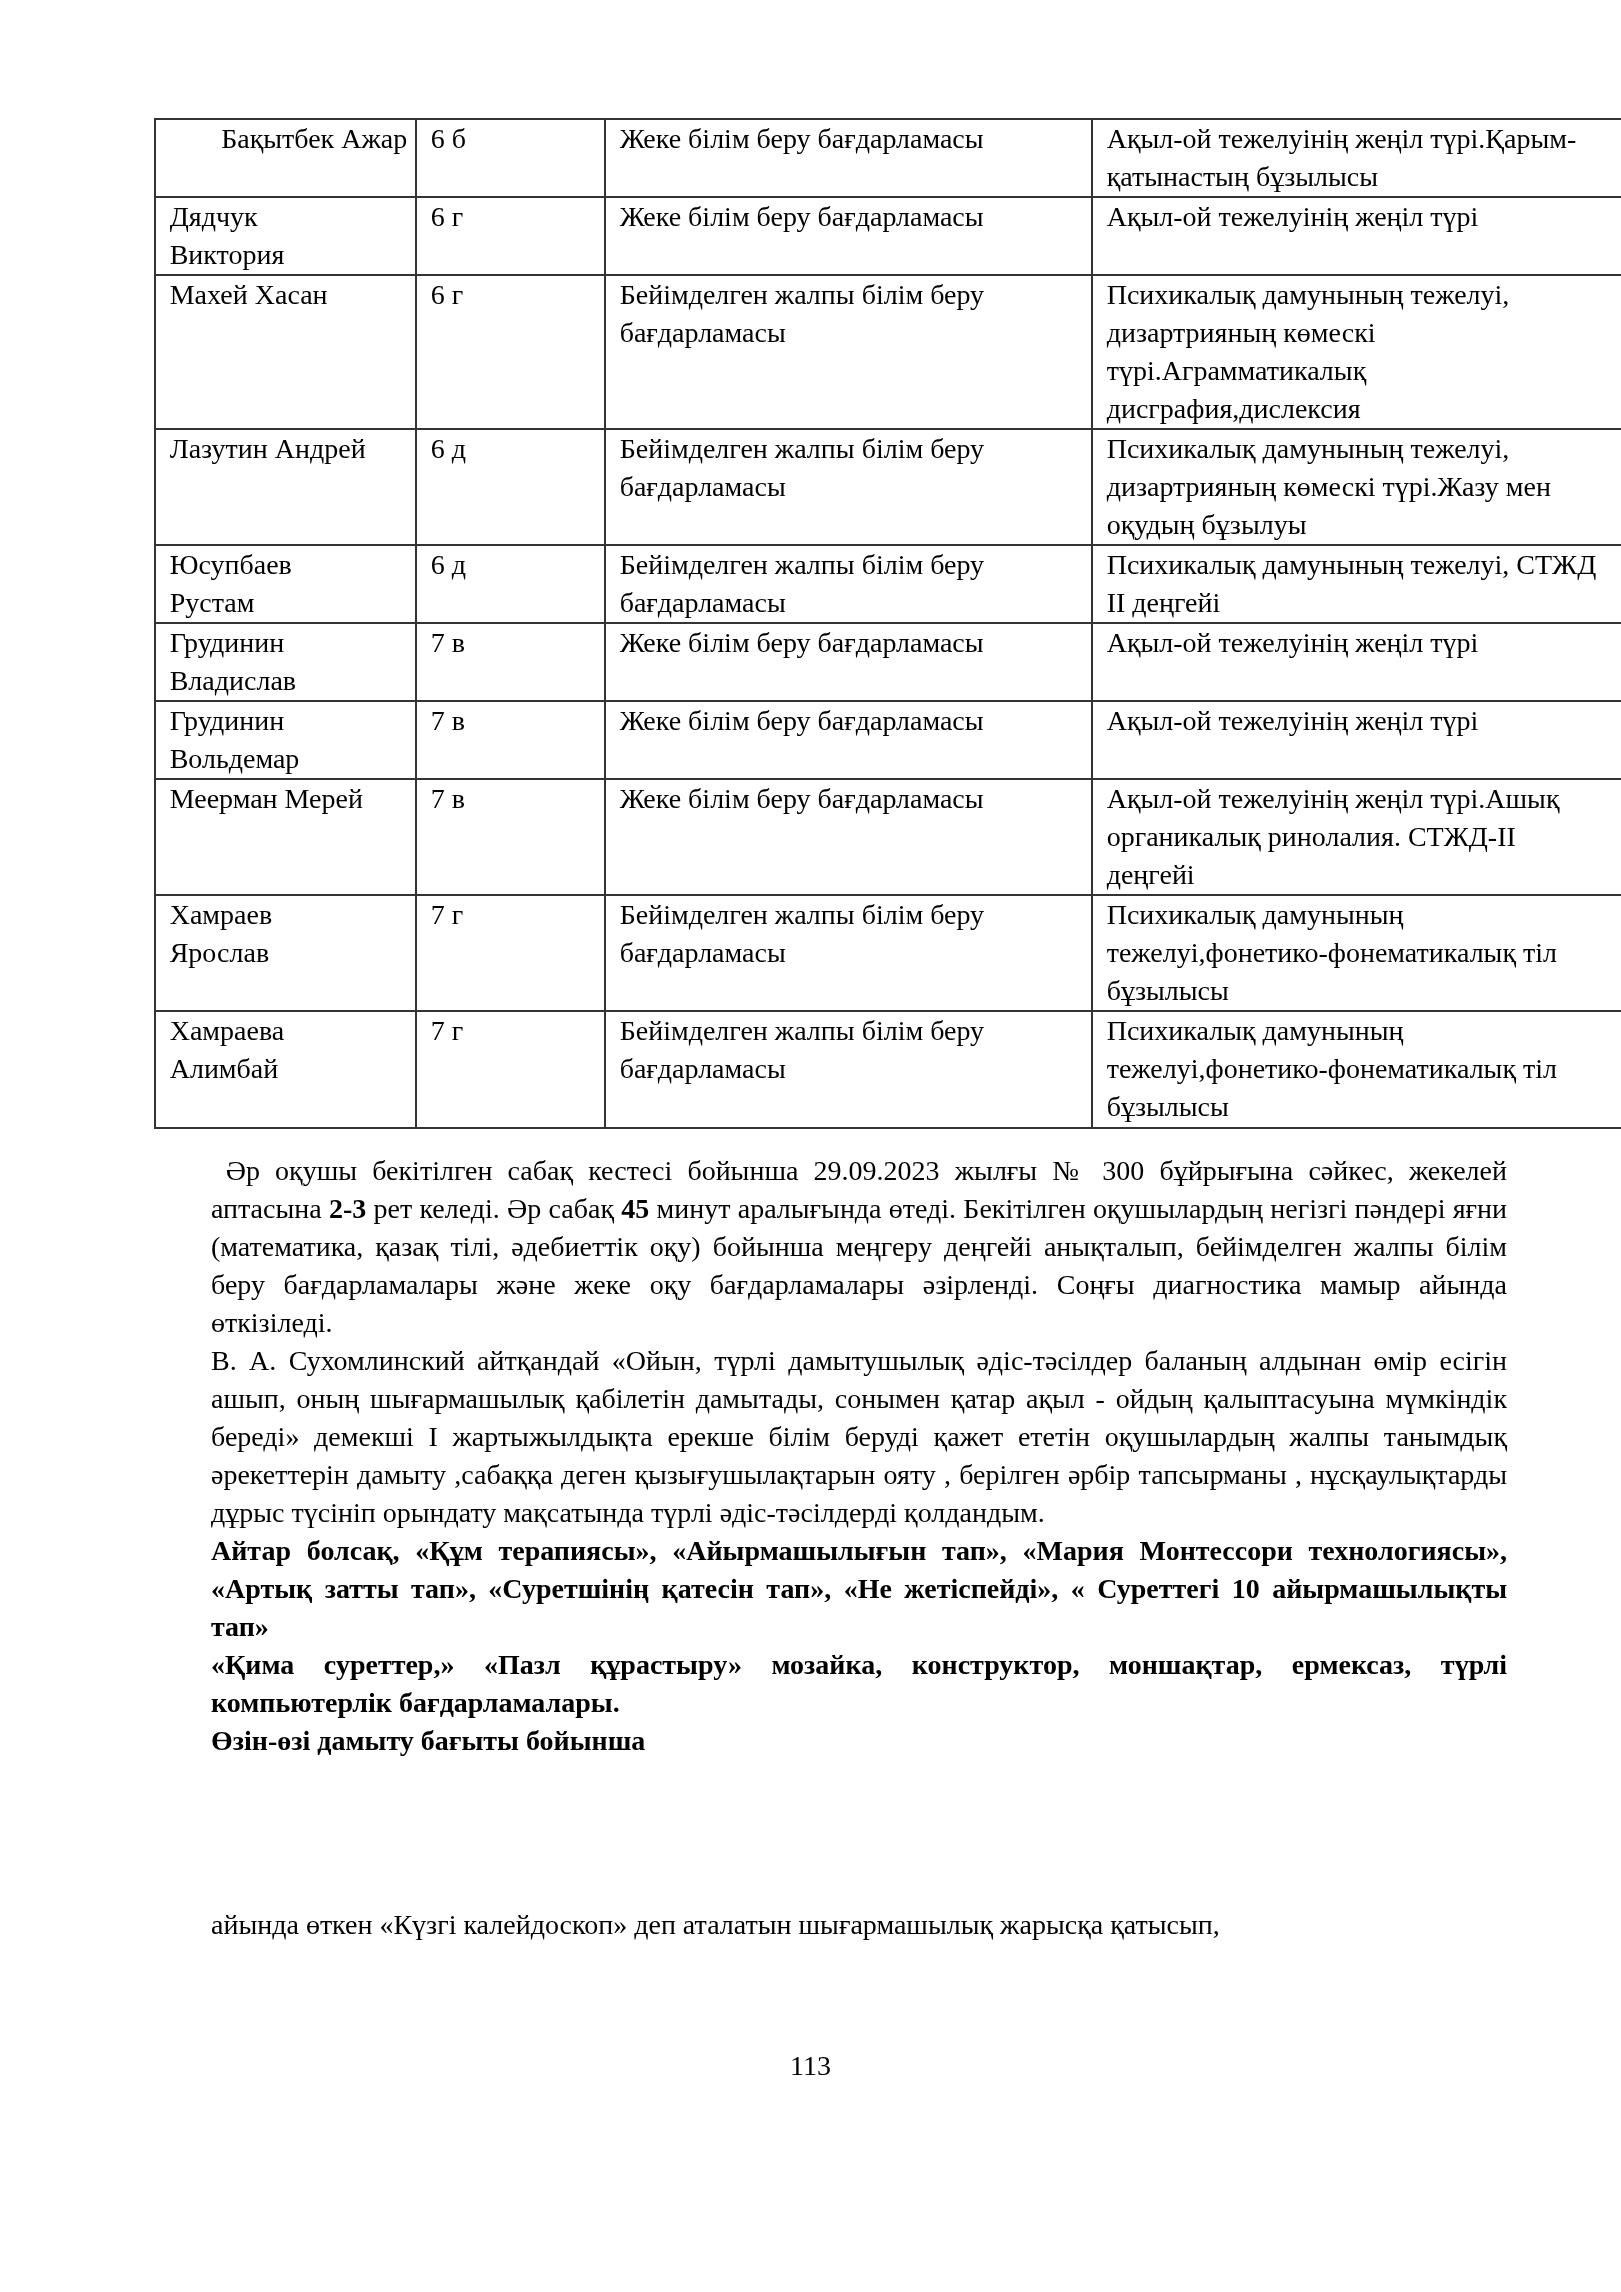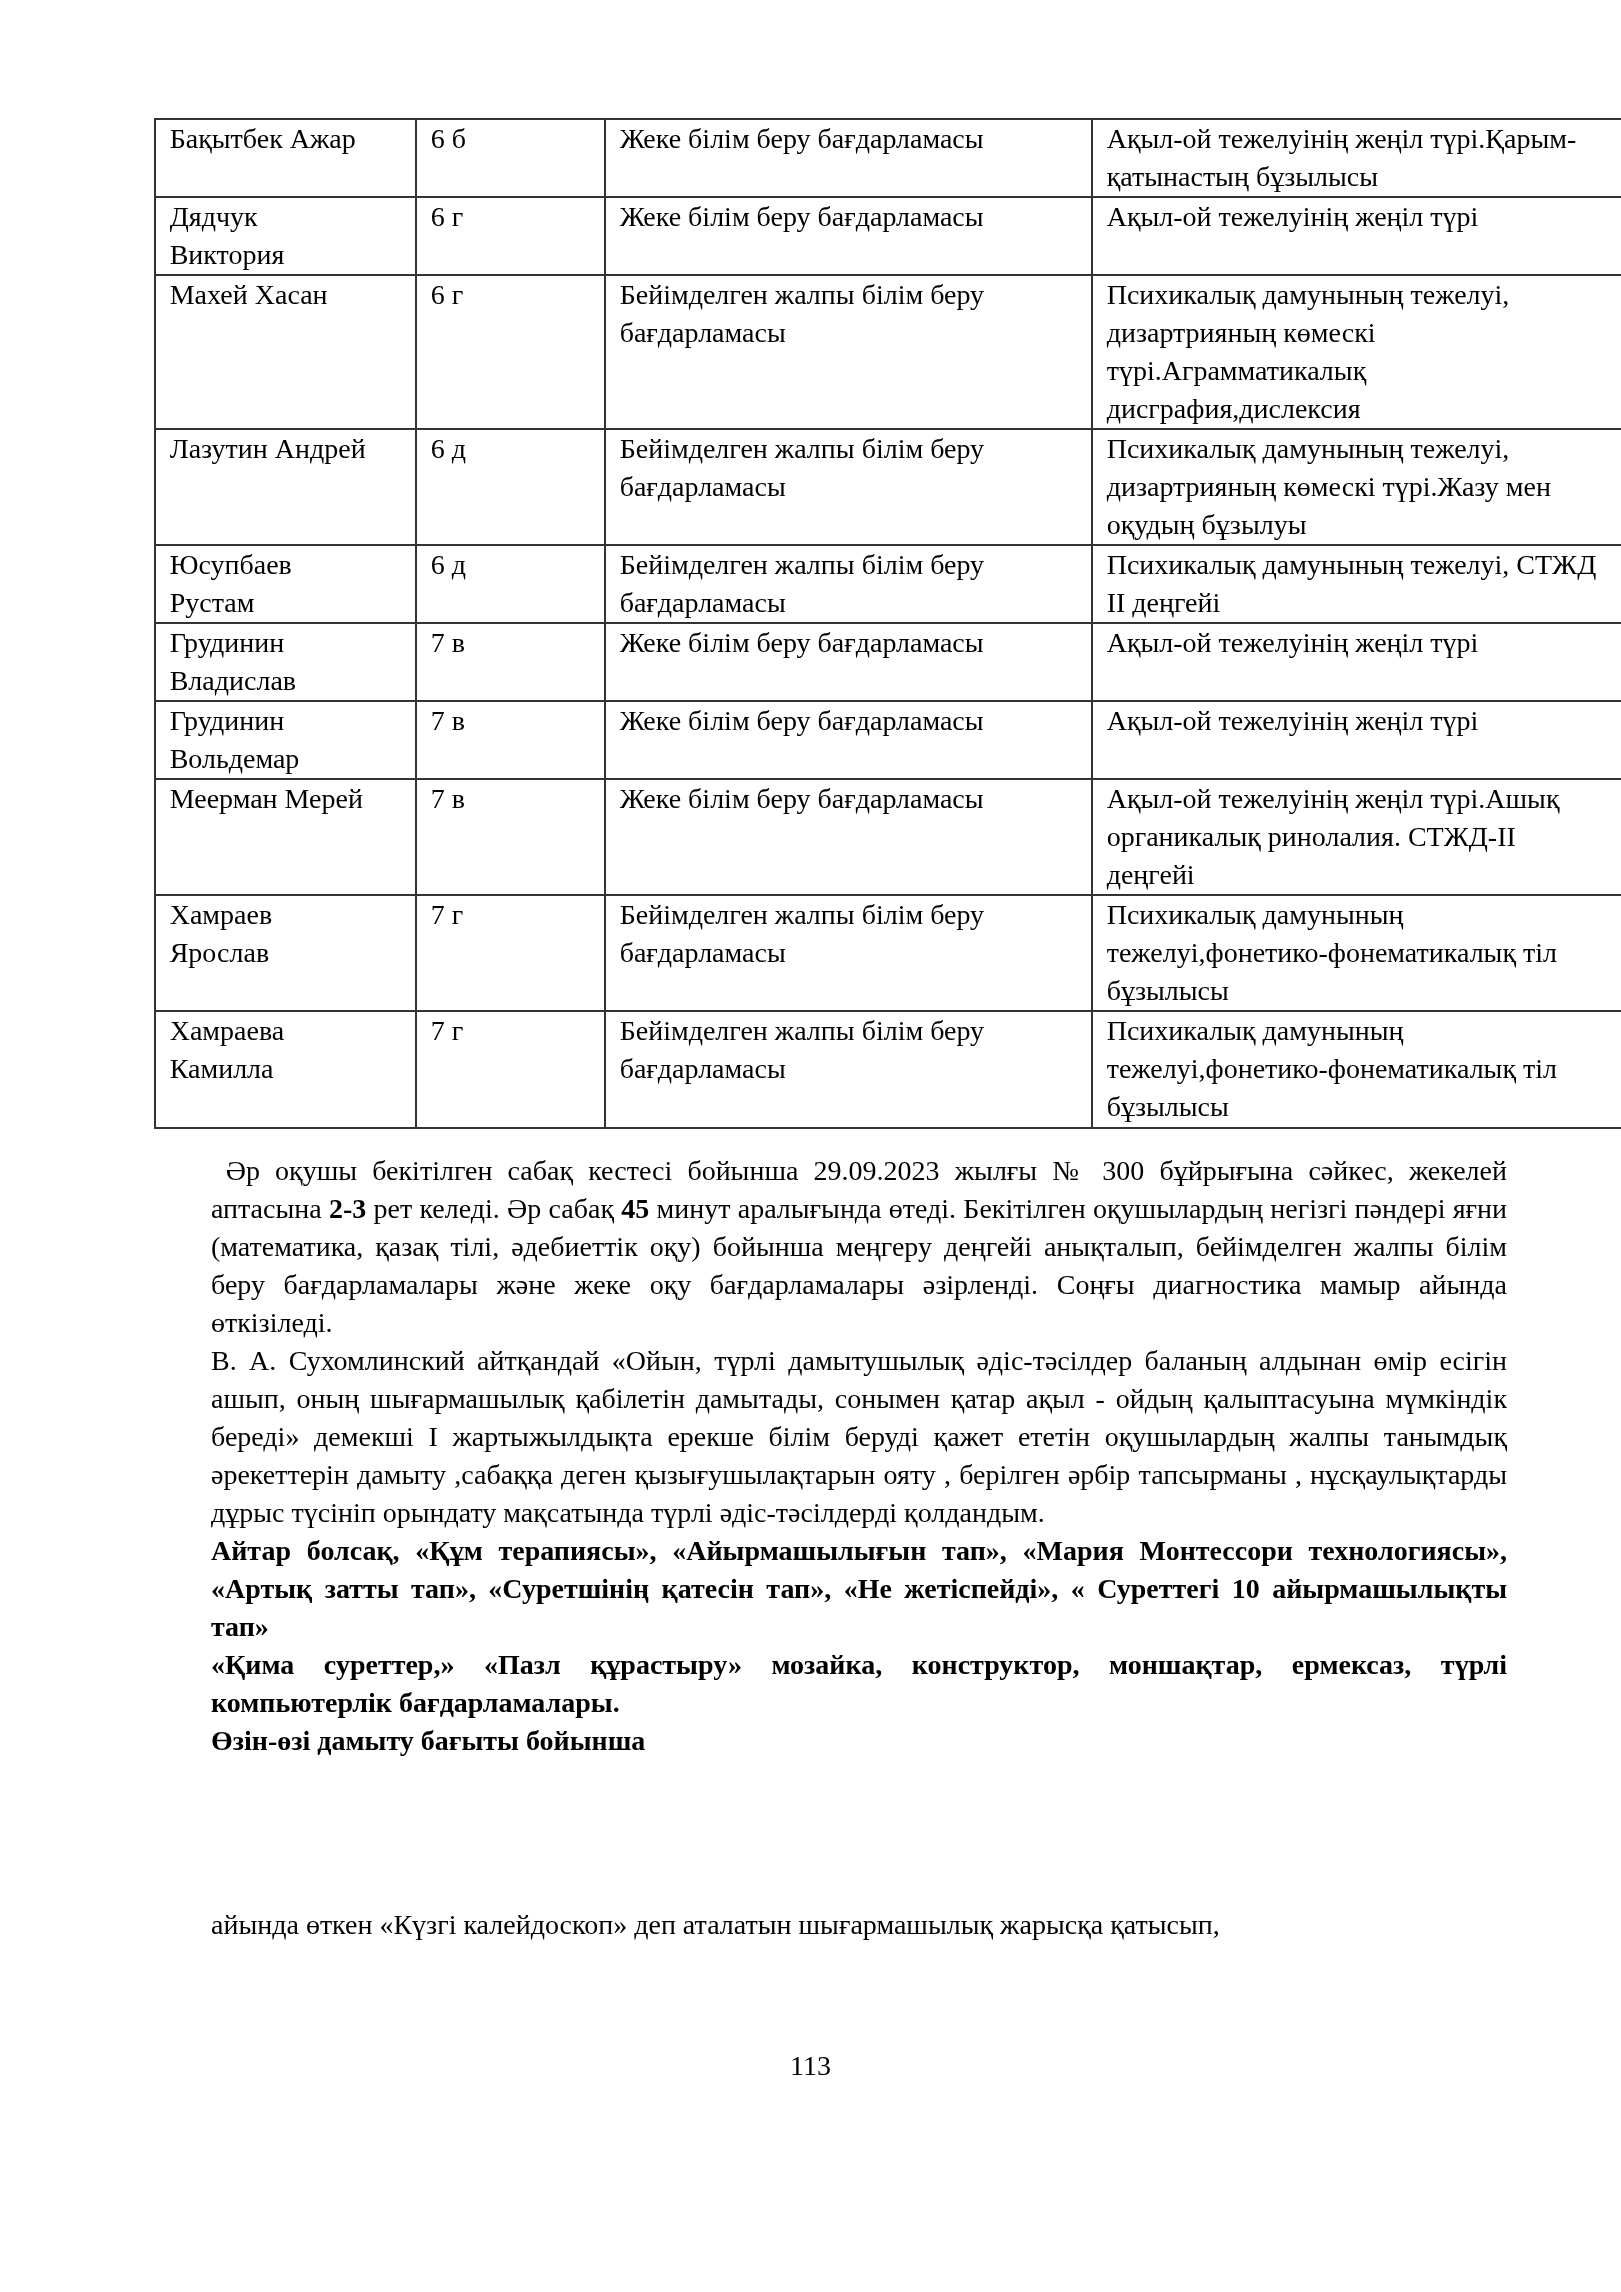--- a/index.html
+++ b/index.html
@@ -26,21 +26,21 @@
 
   <table class="students">
     <colgroup>
         <col class="c1">
         <col class="c2">
         <col class="c3">
         <col class="c4">
       </colgroup>
     <tbody id="table-body">
         <tr style="height: 75px;">
-          <td style="white-space: pre-line; overflow: visible;">Бақытбек Ажар</td>
+          <td style="white-space: pre-line; overflow: visible; text-align: right;">Бақытбек Ажар</td>
           <td style="white-space: pre-line; overflow: visible;">6 б</td>
           <td style="white-space: pre-line; overflow: visible;">Жеке білім беру бағдарламасы</td>
           <td style="white-space: pre-line; overflow: visible;">Ақыл-ой тежелуінің жеңіл түрі.Қарым-
 қатынастың бұзылысы</td>
         </tr>
         <tr style="height: 75px;">
           <td style="white-space: pre-line; overflow: visible;">Дядчук
 Виктория</td>
           <td style="white-space: pre-line; overflow: visible;">6 г</td>
           <td style="white-space: pre-line; overflow: visible;">Жеке білім беру бағдарламасы</td>
@@ -101,21 +101,21 @@
 Ярослав</td>
           <td style="white-space: pre-line; overflow: visible;">7 г</td>
           <td style="white-space: pre-line; overflow: visible;">Бейімделген жалпы білім беру
 бағдарламасы</td>
           <td style="white-space: pre-line; overflow: visible;">Психикалық дамунының
 тежелуі,фонетико-фонематикалық тіл
 бұзылысы</td>
         </tr>
         <tr style="height: 117px;">
           <td style="white-space: pre-line; overflow: visible;">Хамраева
-Камилла</td>
+Алимбай</td>
           <td style="white-space: pre-line; overflow: visible;">7 г</td>
           <td style="white-space: pre-line; overflow: visible;">Бейімделген жалпы білім беру
 бағдарламасы</td>
           <td style="white-space: pre-line; overflow: visible;">Психикалық дамунының
 тежелуі,фонетико-фонематикалық тіл
 бұзылысы</td>
         </tr>
       </tbody>
   </table>
 

